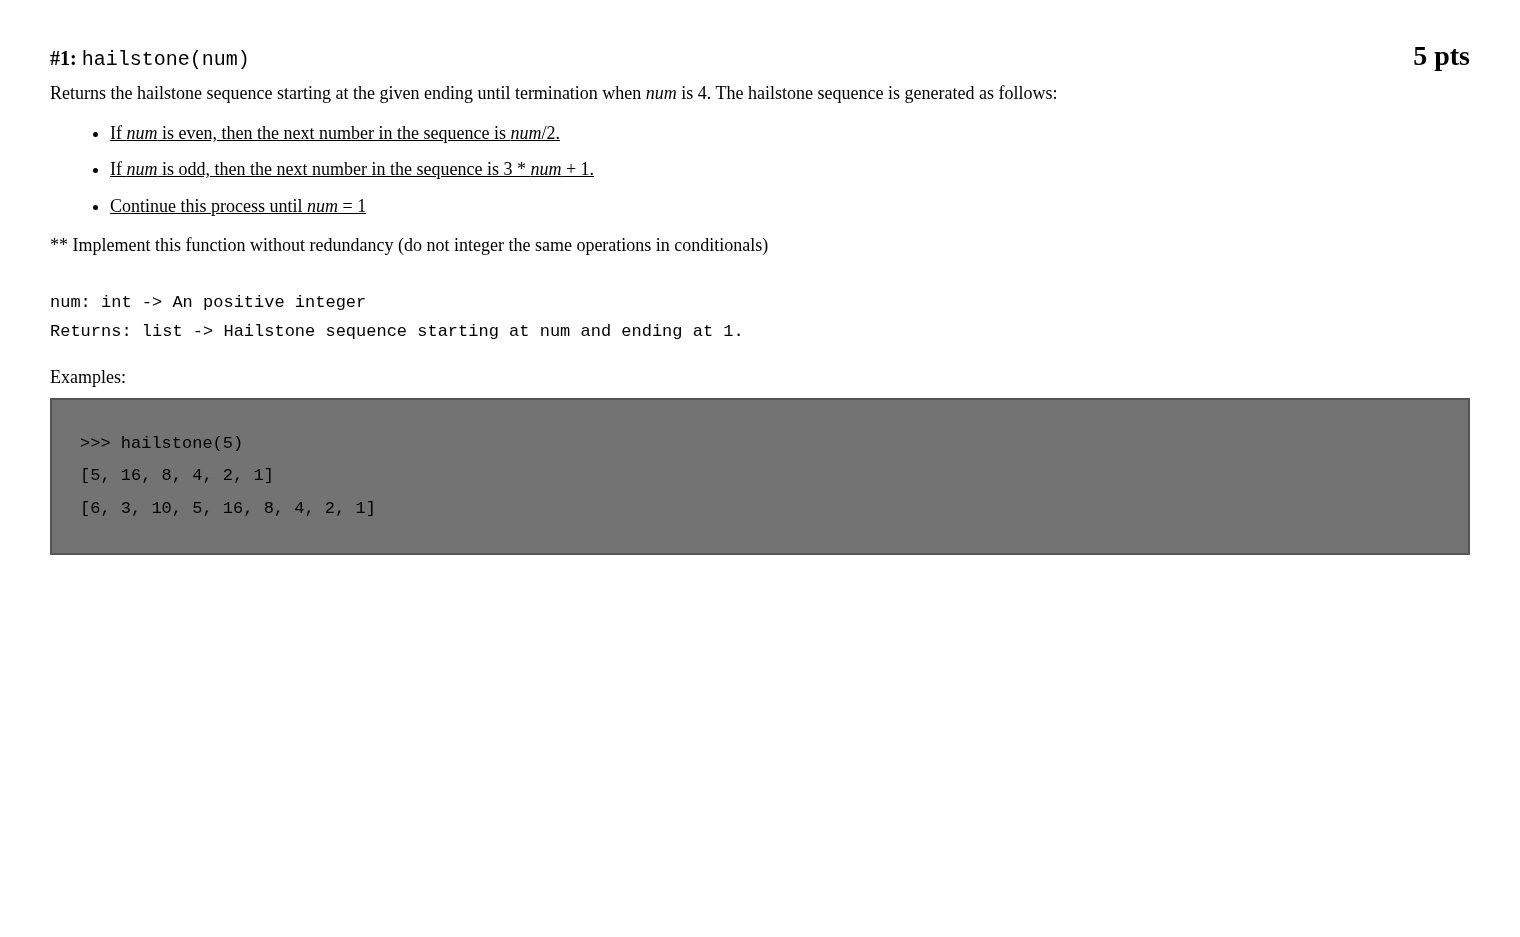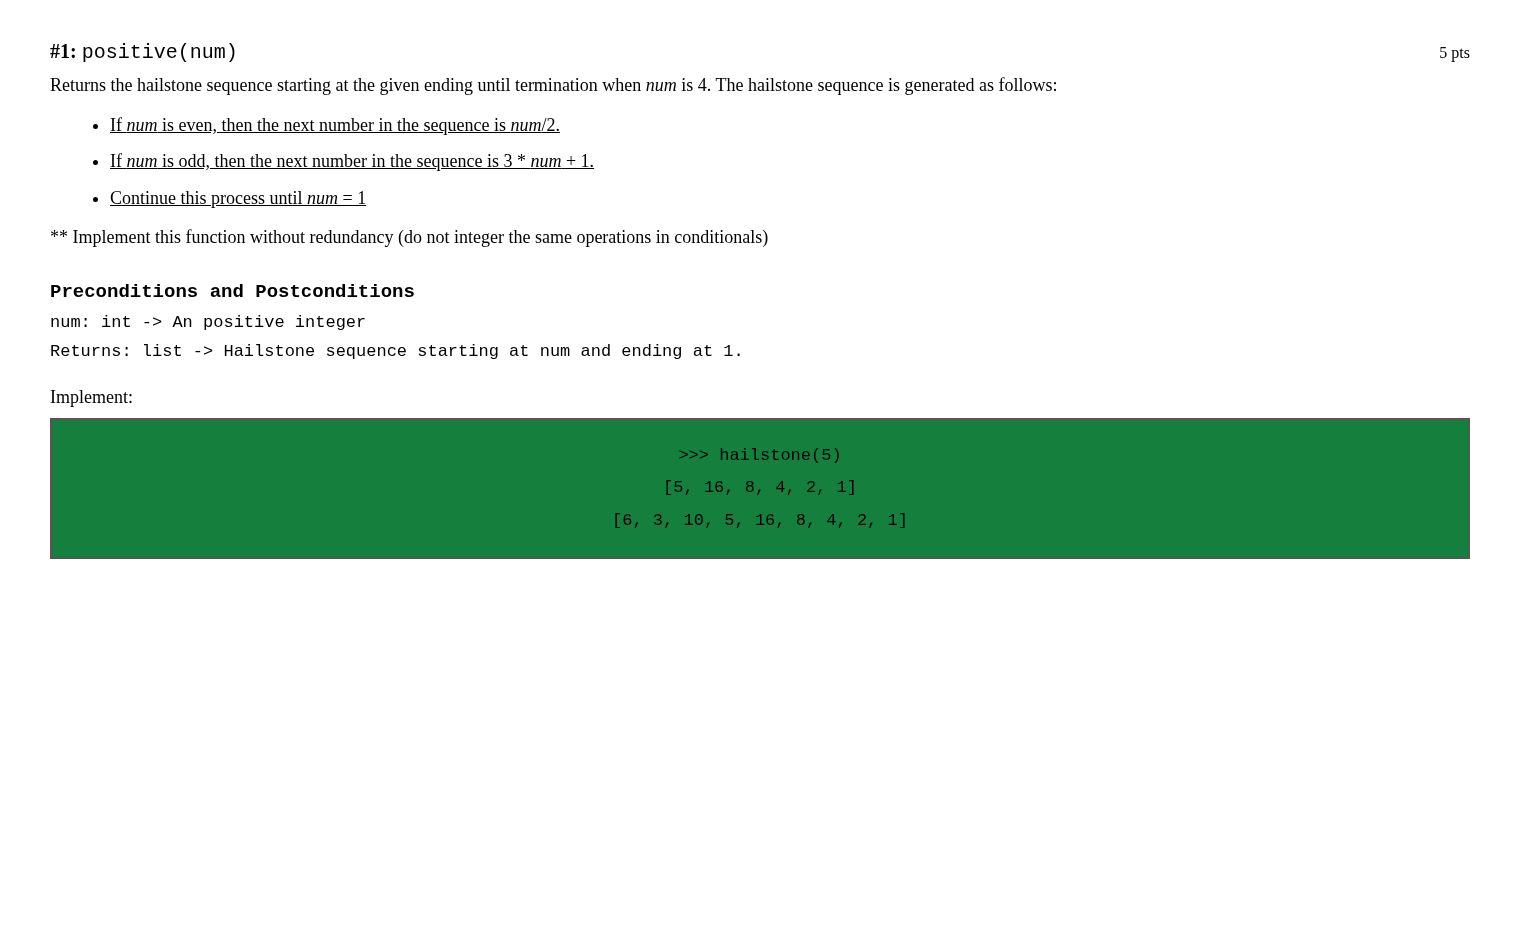--- a/index.html
+++ b/index.html
@@ -30,22 +30,22 @@
       font-weight: bold;
     }
 
     .question-title-code {
       font-family: 'Courier New', Courier, monospace;
       font-weight: normal;
       font-size: 20px;
     }
 
     .question-points {
-      font-size: 16px;
-      font-weight: normal;
+      font-size: 28px;
+      font-weight: bold;
     }
 
     .description {
       margin-bottom: 10px;
       line-height: 1.5;
     }
 
     .description em {
       font-style: italic;
     }
@@ -90,37 +90,36 @@
     }
 
     .examples-label {
       font-family: Georgia, serif;
       font-size: 18px;
       margin-bottom: 10px;
     }
 
     .code-box {
       border: 2px solid #555555;
-      padding: 20px 28px;
+      padding: 28px 28px;
       font-family: 'Courier New', Courier, monospace;
       font-size: 17px;
       line-height: 1.9;
-      background: #15803d;
-      text-align: center;
+      background: #737373;
     }
   </style>
 </head>
 <body>
 
 <div>
 
   <div class="question-header">
     <span class="question-title">
       <span>#1</span>:
-      <span class="question-title-code">positive(num)</span>
+      <span class="question-title-code">hailstone(num)</span>
     </span>
     <span class="question-points">5 pts</span>
   </div>
 
   <p class="description">
     <span>Returns the hailstone sequence starting at the given ending until termination when</span>
     <em>num</em>
     <span>is 4. The hailstone sequence is generated as follows:</span>
   </p>
 
@@ -132,27 +131,26 @@
       <span>If </span><em>num</em><span> is odd, then the next number in the sequence is 3 * <em>num</em> + 1.</span>
     </li>
     <li>
       <span>Continue this process until <em>num</em> = 1</span>
     </li>
   </ul>
 
   <p class="note-line">** Implement this function without redundancy (do not integer the same operations in conditionals)</p>
 
   <div class="preconditions-section">
-    <div class="preconditions-title">Preconditions and Postconditions</div>
     <div class="preconditions-line">num: int -&gt; An positive integer</div>
     <div class="preconditions-line">Returns: list -&gt; Hailstone sequence starting at num and ending at 1.</div>
   </div>
 
   <div class="examples-section">
-    <div class="examples-label">Implement:</div>
+    <div class="examples-label">Examples:</div>
     <div class="code-box">
       <div>&gt;&gt;&gt; hailstone(5)</div>
       <div>[5, 16, 8, 4, 2, 1]</div>
       <div>[6, 3, 10, 5, 16, 8, 4, 2, 1]</div>
     </div>
   </div>
 
 </div>
 
 </body></html>

